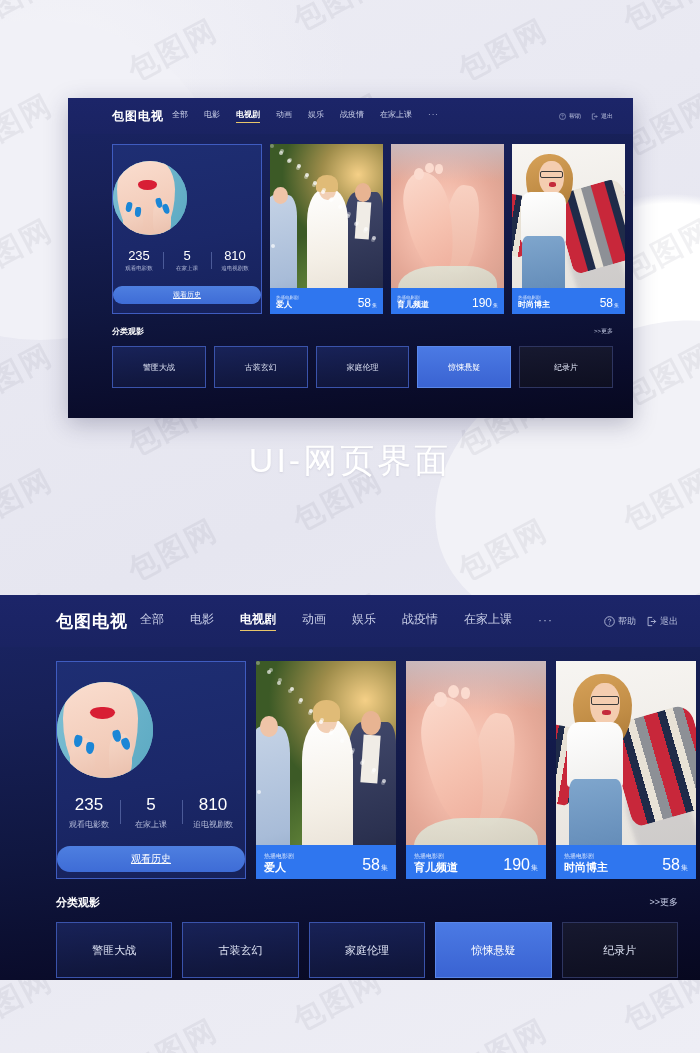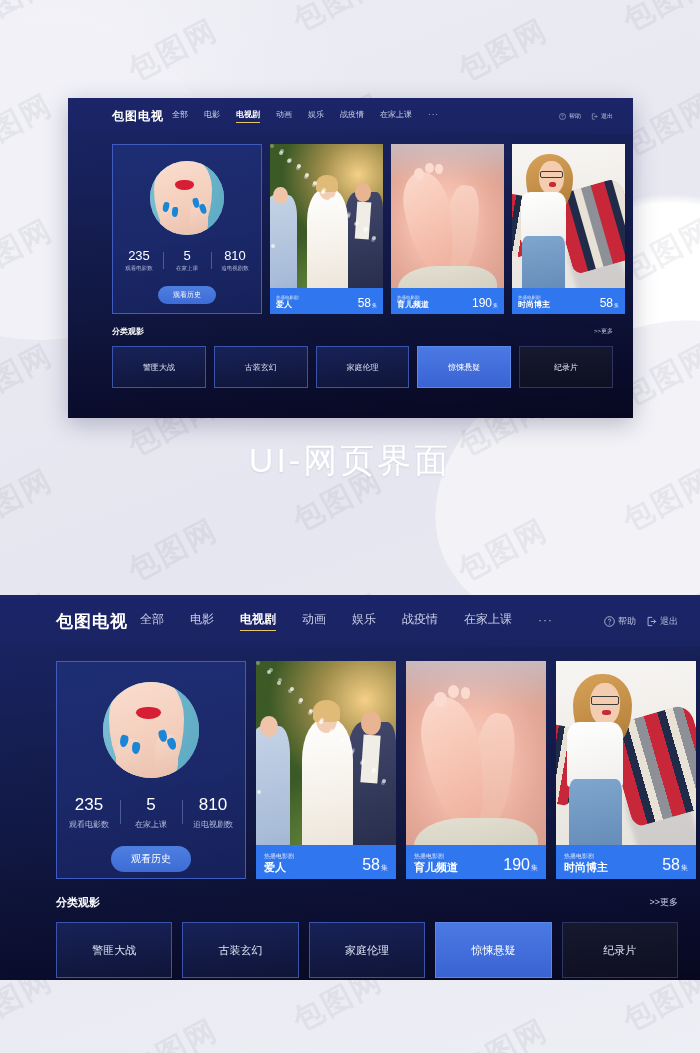--- a/index.html
+++ b/index.html
@@ -136,21 +136,20 @@
   .cards-row { display: flex; }
   .panel-top .cards-row { gap: 8px; }
   .panel-bottom .cards-row { gap: 10px; }
 
   
   .profile {
     background: linear-gradient(170deg,#1e2e73 0%, #1b2869 55%, #16215a 100%);
     border: 1px solid #3f5cc0;
     display: flex;
     flex-direction: column;
-    align-items: center;
     flex: none;
   }
   .panel-top .profile { width: 150px; height: 170px; padding-top: 16px; }
   .panel-bottom .profile { width: 190px; height: 218px; padding-top: 20px; }
 
   .avatar {
     border-radius: 50%;
     overflow: hidden;
     position: relative;
     background: #6fb3c8;
@@ -210,20 +209,21 @@
   .panel-top .stat-lbl { font-size: 5.5px; margin-top:2px; }
   .panel-bottom .stat-lbl { font-size: 8px; margin-top:4px; }
 
   .history-btn {
     background: linear-gradient(180deg,#4e7fe0 0%, #3e6cd6 100%);
     color:#ffffff;
     border:none;
     border-radius: 20px;
     cursor: pointer;
     font-family: inherit;
+    text-decoration: underline;
   }
   .panel-top .history-btn { margin-top: 13px; padding: 4px 15px; font-size: 7px; }
   .panel-bottom .history-btn { margin-top: 16px; padding: 6px 20px; font-size: 10px; }
 
   
   .mcard {
     position: relative;
     overflow: hidden;
     flex: none;
     background: #122;

